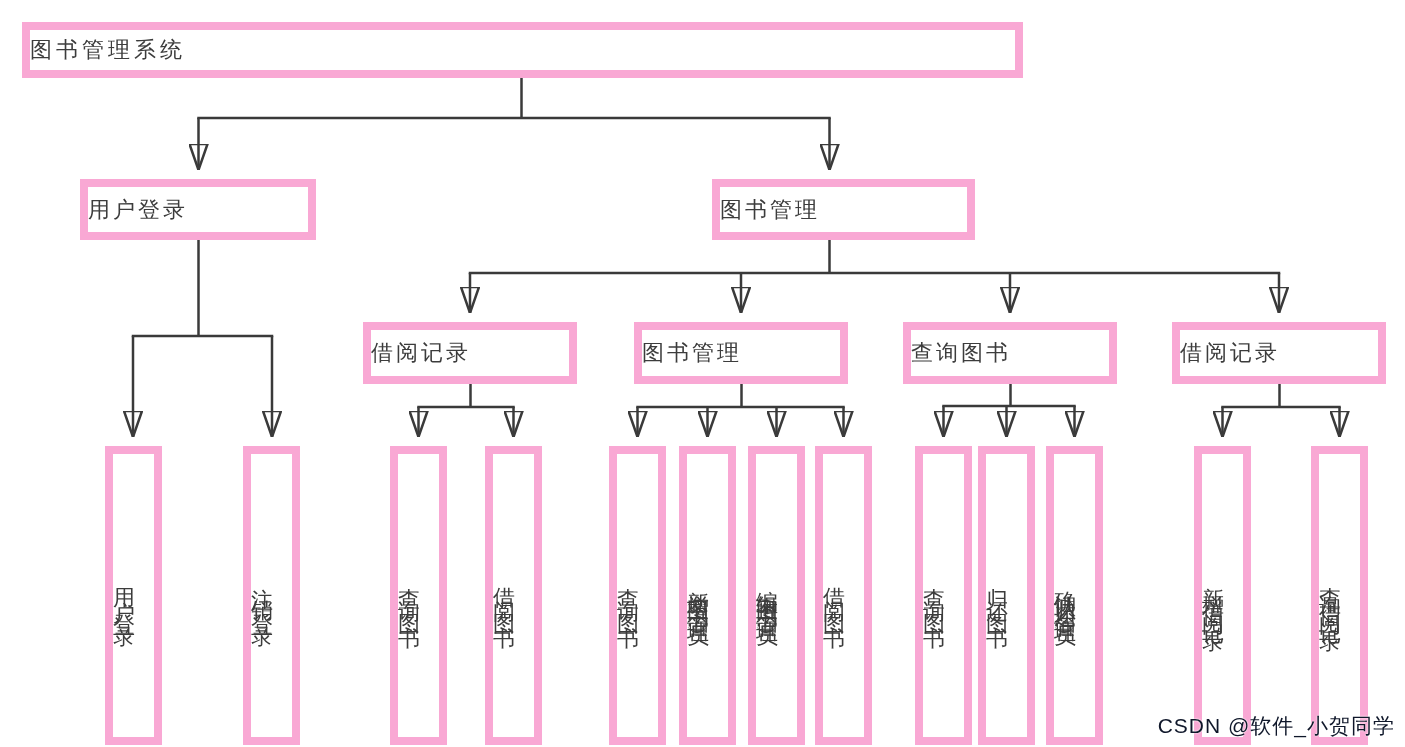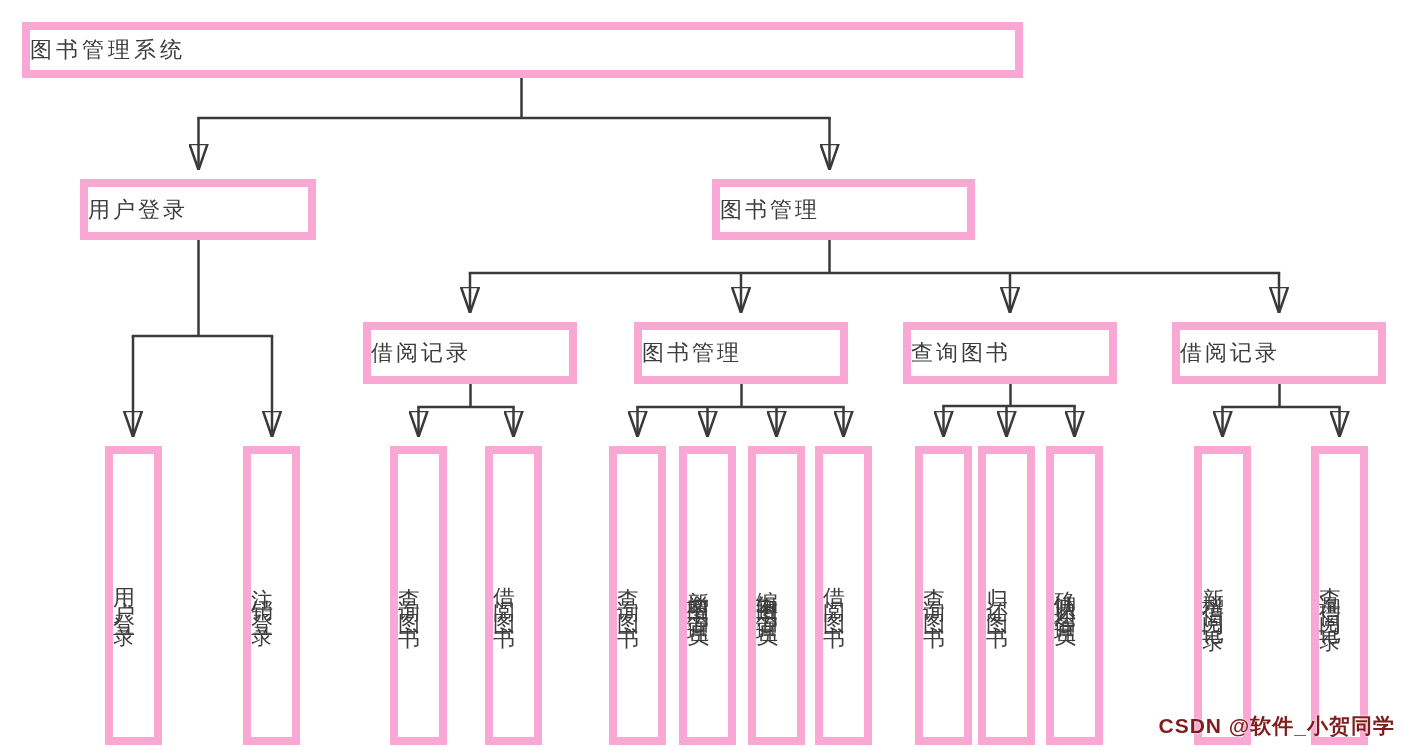--- a/index.html
+++ b/index.html
@@ -29,25 +29,24 @@
     writing-mode:vertical-rl;
     text-orientation:upright;
     font-size:22px;
     line-height:1;
     white-space:nowrap;
   }
   .watermark{
     position:absolute;
     right:10px;bottom:7px;
     font-size:21px;
-    color:#7f1d1d;
+    color:#0f172a;
     text-shadow:0 0 2px #ffffff, 0 0 1px #ffffff;
     z-index:9;
     letter-spacing:1px;
-    font-weight:bold;
   }
 </style>
 </head>
 <body>
 
 <div class="stage">
 
   <svg class="wires" width="1405" height="747" viewBox="0 0 1405 747">
     <defs>
       <marker id="arw" viewBox="0 0 26 20" refX="26" refY="10" markerWidth="26" markerHeight="20" markerUnits="userSpaceOnUse" orient="auto">

